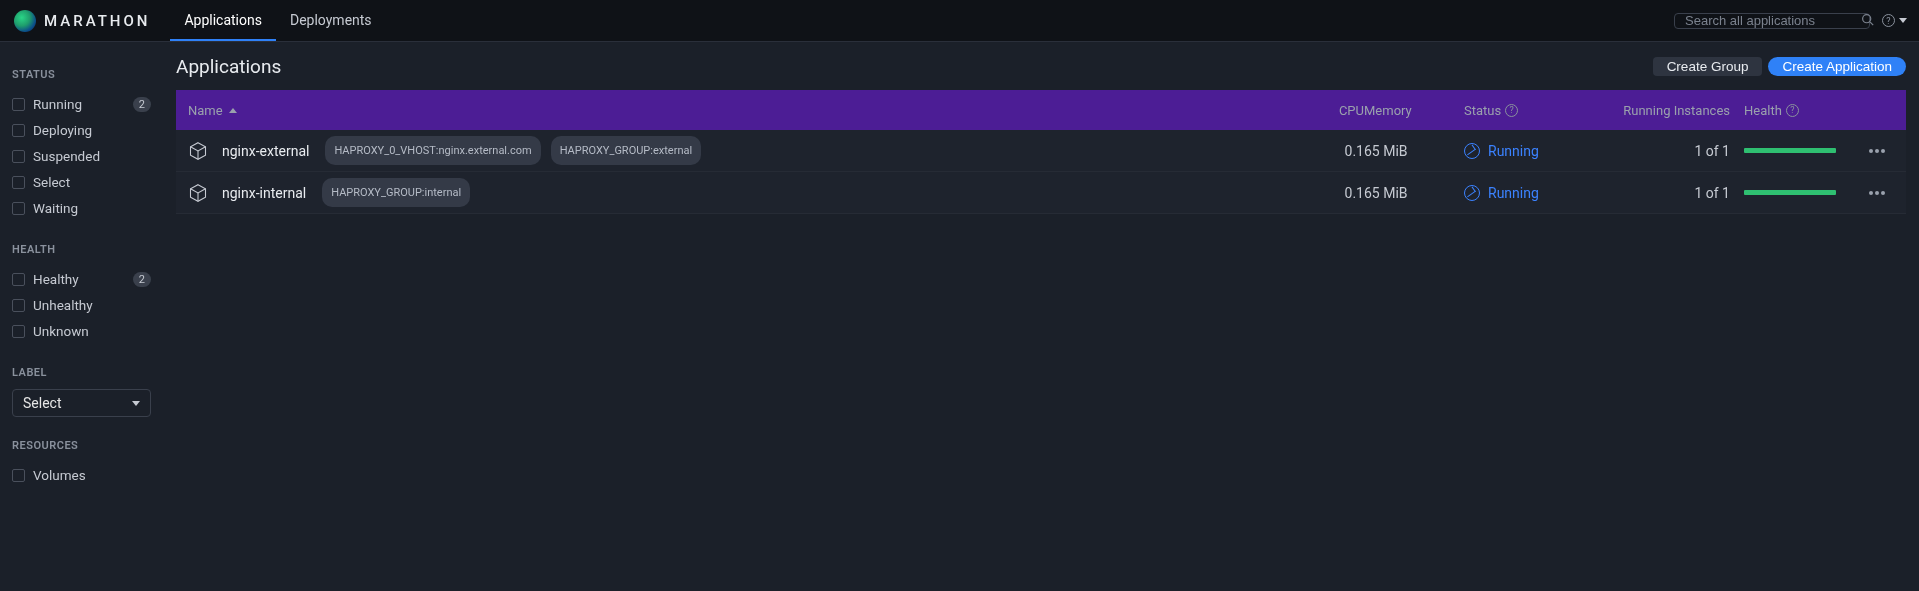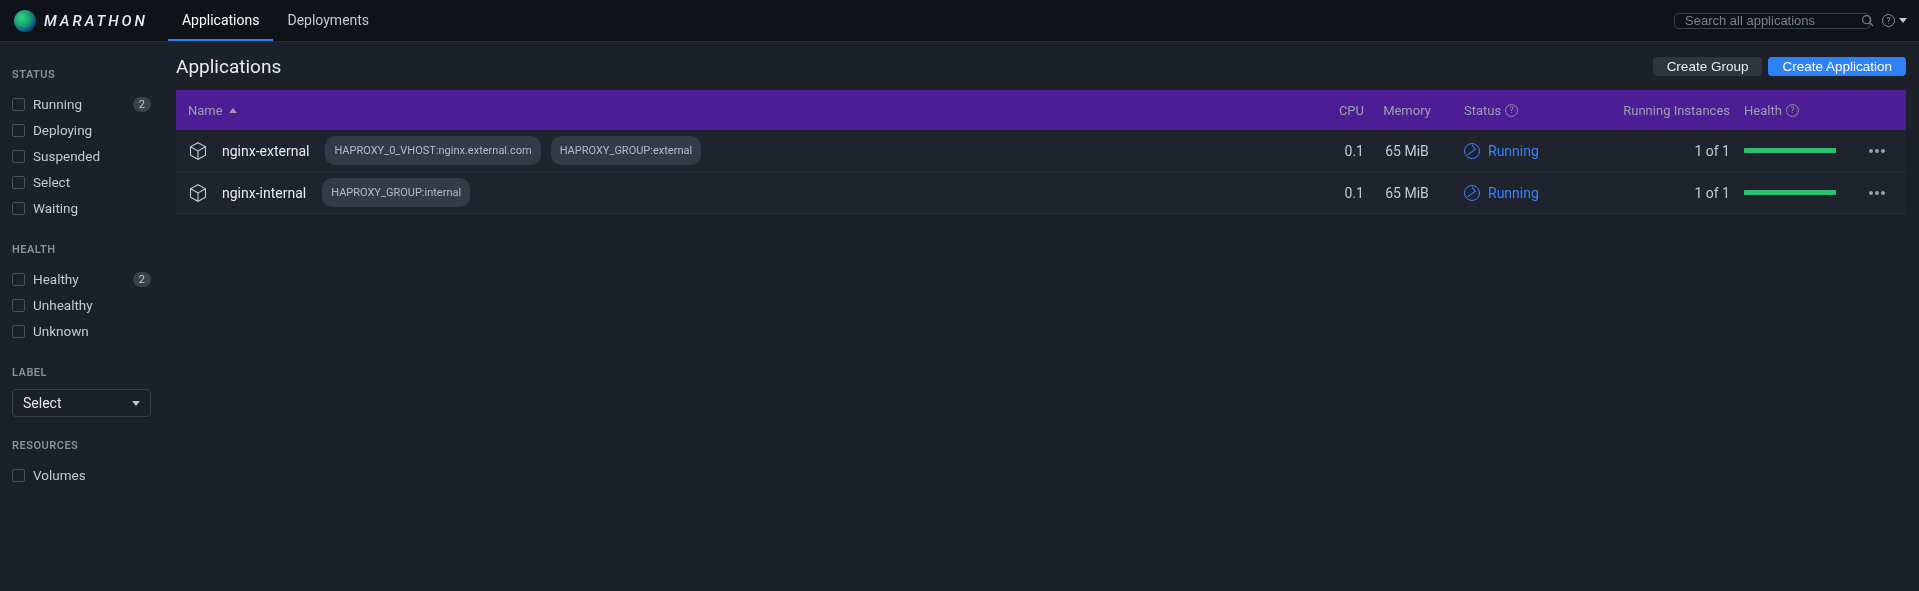--- a/index.html
+++ b/index.html
@@ -23,32 +23,32 @@
 .logo {
   display: flex;
   align-items: center;
   gap: 8px;
   margin-right: 20px;
 }
 .logo-mark {
   width: 22px; height: 22px; border-radius: 50%;
   background: radial-gradient(circle at 35% 35%, #2ad587 0%, #1f9e6c 40%, #0b4d8a 70%, #0b2540 100%);
 }
-.logo-text { letter-spacing: 3px; font-weight: 500; font-size: 15px; color: #e8ebef; font-style: italic; }
+.logo-text { letter-spacing: 3px; font-weight: 500; font-size: 15px; color: #e8ebef; }
 .nav { display: flex; height: 100%; }
 .nav-item {
   display: flex; align-items: center;
   padding: 0 14px; height: 100%;
   color: #c6cad2; cursor: pointer;
   border-bottom: 2px solid transparent;
 }
 .nav-item.active { border-bottom: 2px solid #2f81f7; color: #fff; }
 .spacer { flex: 1; }
 .search-box {
-  display: flex; 
+  display: flex; align-items: center;
   border: 1px solid #3a404c; border-radius: 4px;
   height: 16px; width: 196px;
   padding: 0 8px 0 10px;
   background: #0f1217;
 }
 .search-box input {
   flex: 1; background: transparent; border: none; outline: none;
   color: #e8ebef; font-size: 13px;
 }
 .search-box input::placeholder { color: #7b828e; }
@@ -100,35 +100,35 @@
   margin-bottom: 12px;
 }
 .page-title { font-size: 19px; font-weight: 400; color: #e8ebef; }
 .btn {
   height: 19px; padding: 0 14px;
   display: inline-flex; align-items: center; justify-content: center;
   border-radius: 4px; font-size: 13.5px; cursor: pointer;
   border: none;
 }
 .btn-secondary { background: #2e3440; color: #e8ebef; margin-right: 6px; }
-.btn-primary { background: #2f81f7; color: #fff; }
+.btn-primary { background: #2f81f7; color: #fff; border-radius: 14px; }
 .table-header {
   display: flex; align-items: center;
   background: #4c1d95; height: 40px;
   padding: 0 12px; color: #9aa1ad; font-size: 13px;
 }
 .col-name { flex: 1; display: flex; align-items: center; gap: 6px; }
 .sort-caret {
   width: 0; height: 0;
   border-left: 4px solid transparent;
   border-right: 4px solid transparent;
   border-bottom: 5px solid #9aa1ad;
 }
 .col-cpu { width: 66px; text-align: right; }
-.col-mem { width: 86px; text-align: center; }
+.col-mem { width: 86px; text-align: left; }
 .col-status { width: 120px; padding-left: 14px; display:flex; align-items:center; gap:4px;}
 .col-inst { width: 160px; text-align: right; }
 .col-health { width: 130px; padding-left: 14px; display:flex; align-items:center; gap:4px;}
 .col-actions { width: 34px; }
 .table-row {
   display: flex; align-items: center;
   height: 42px; padding: 0 12px;
   border-bottom: 1px solid #262b35;
   background: #1e232d;
 }

